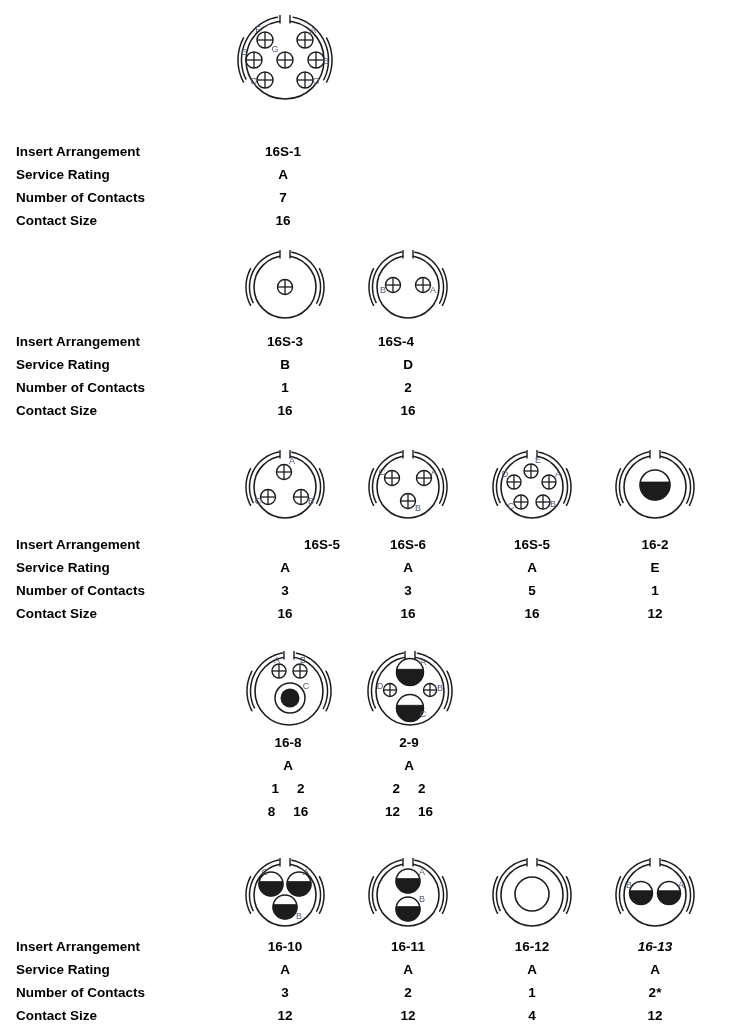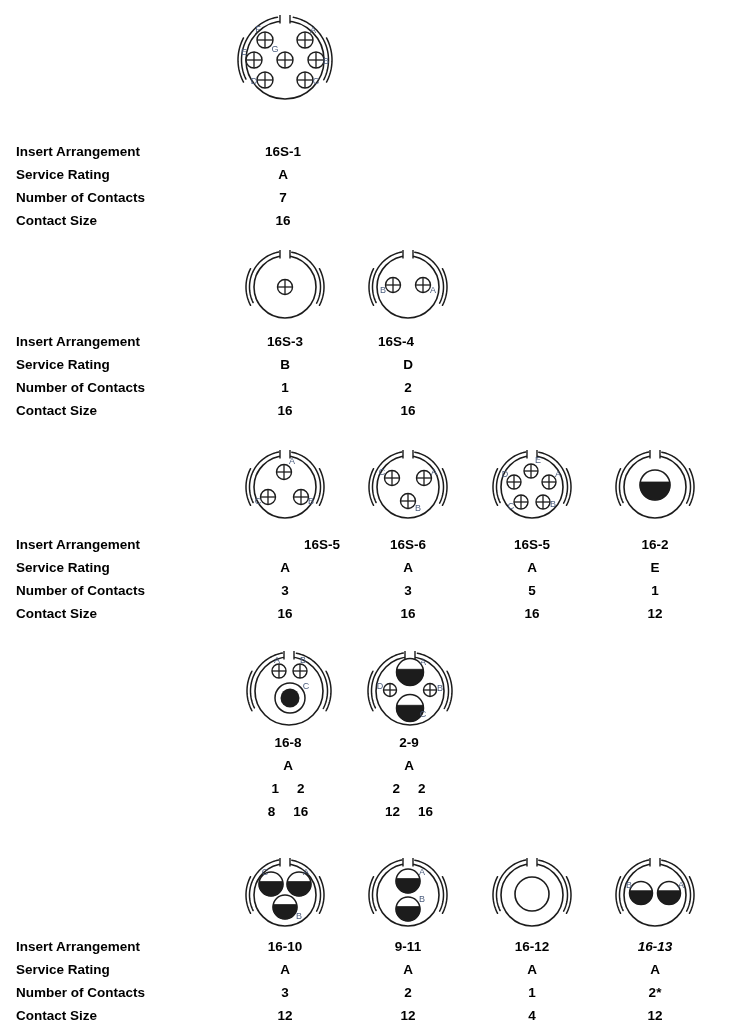--- a/index.html
+++ b/index.html
@@ -62,21 +62,21 @@
     <div class="cell val" style="left: 288px; top: 735px;">16-8</div>
     <div class="cell val" style="left: 409px; top: 735px;">2-9</div>
     <div class="cell val" style="left: 288px; top: 758px;">A</div>
     <div class="cell val" style="left: 409px; top: 758px;">A</div>
     <div class="cell val" style="left: 288px; top: 781px;"><span>1</span><span>2</span></div>
     <div class="cell val" style="left: 409px; top: 781px;"><span>2</span><span>2</span></div>
     <div class="cell val" style="left: 288px; top: 804px;"><span>8</span><span>16</span></div>
     <div class="cell val" style="left: 409px; top: 804px;"><span>12</span><span>16</span></div>
     <div class="cell row-label" style="top: 939px;">Insert Arrangement</div>
     <div class="cell val" style="left: 285px; top: 939px; text-align: center;">16-10</div>
-    <div class="cell val" style="left: 408px; top: 939px;">9-11</div>
+    <div class="cell val" style="left: 408px; top: 939px;">16-11</div>
     <div class="cell val" style="left: 532px; top: 939px;">16-12</div>
     <div class="cell val" style="left: 655px; top: 939px; font-style: italic;">16-13</div>
     <div class="cell row-label" style="top: 962px;">Service Rating</div>
     <div class="cell val" style="left: 285px; top: 962px;">A</div>
     <div class="cell val" style="left: 408px; top: 962px;">A</div>
     <div class="cell val" style="left: 532px; top: 962px;">A</div>
     <div class="cell val" style="left: 655px; top: 962px;">A</div>
     <div class="cell row-label" style="top: 985px;">Number of Contacts</div>
     <div class="cell val" style="left: 285px; top: 985px;">3</div>
     <div class="cell val" style="left: 408px; top: 985px;">2</div>

